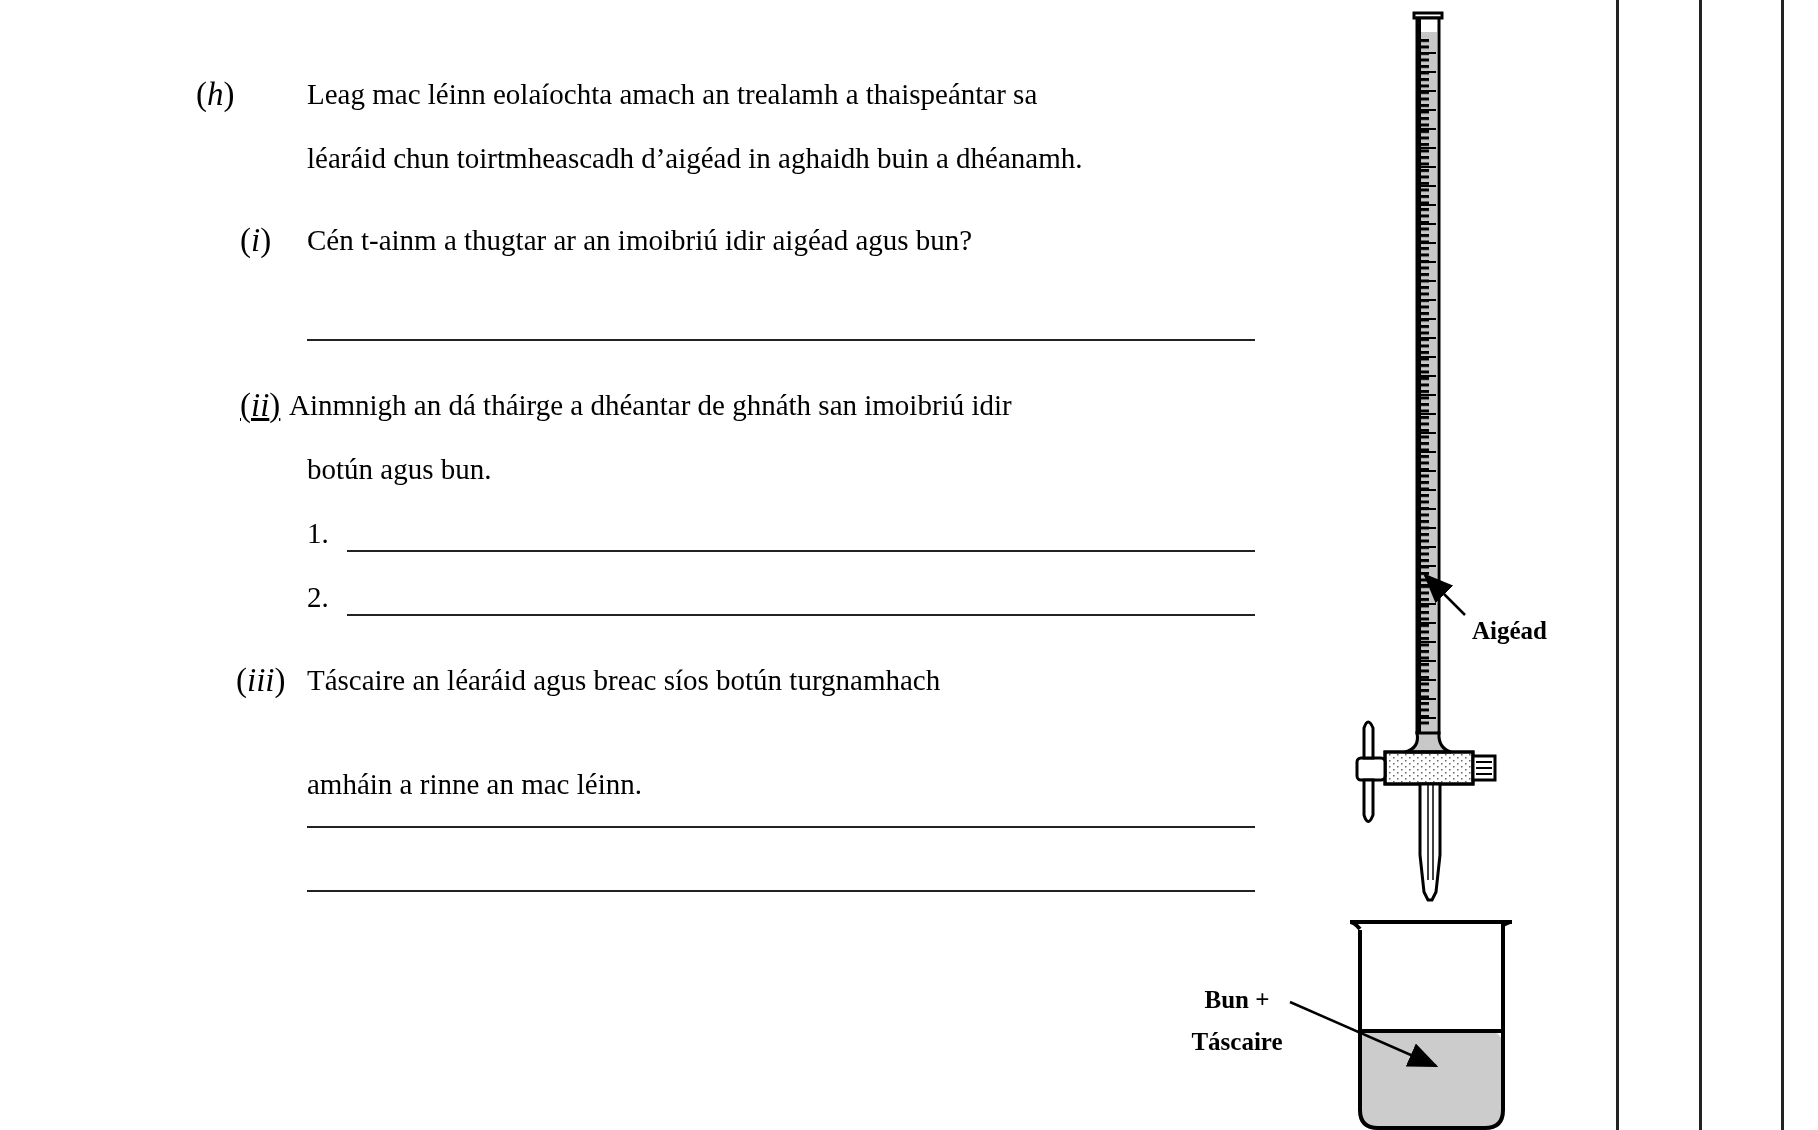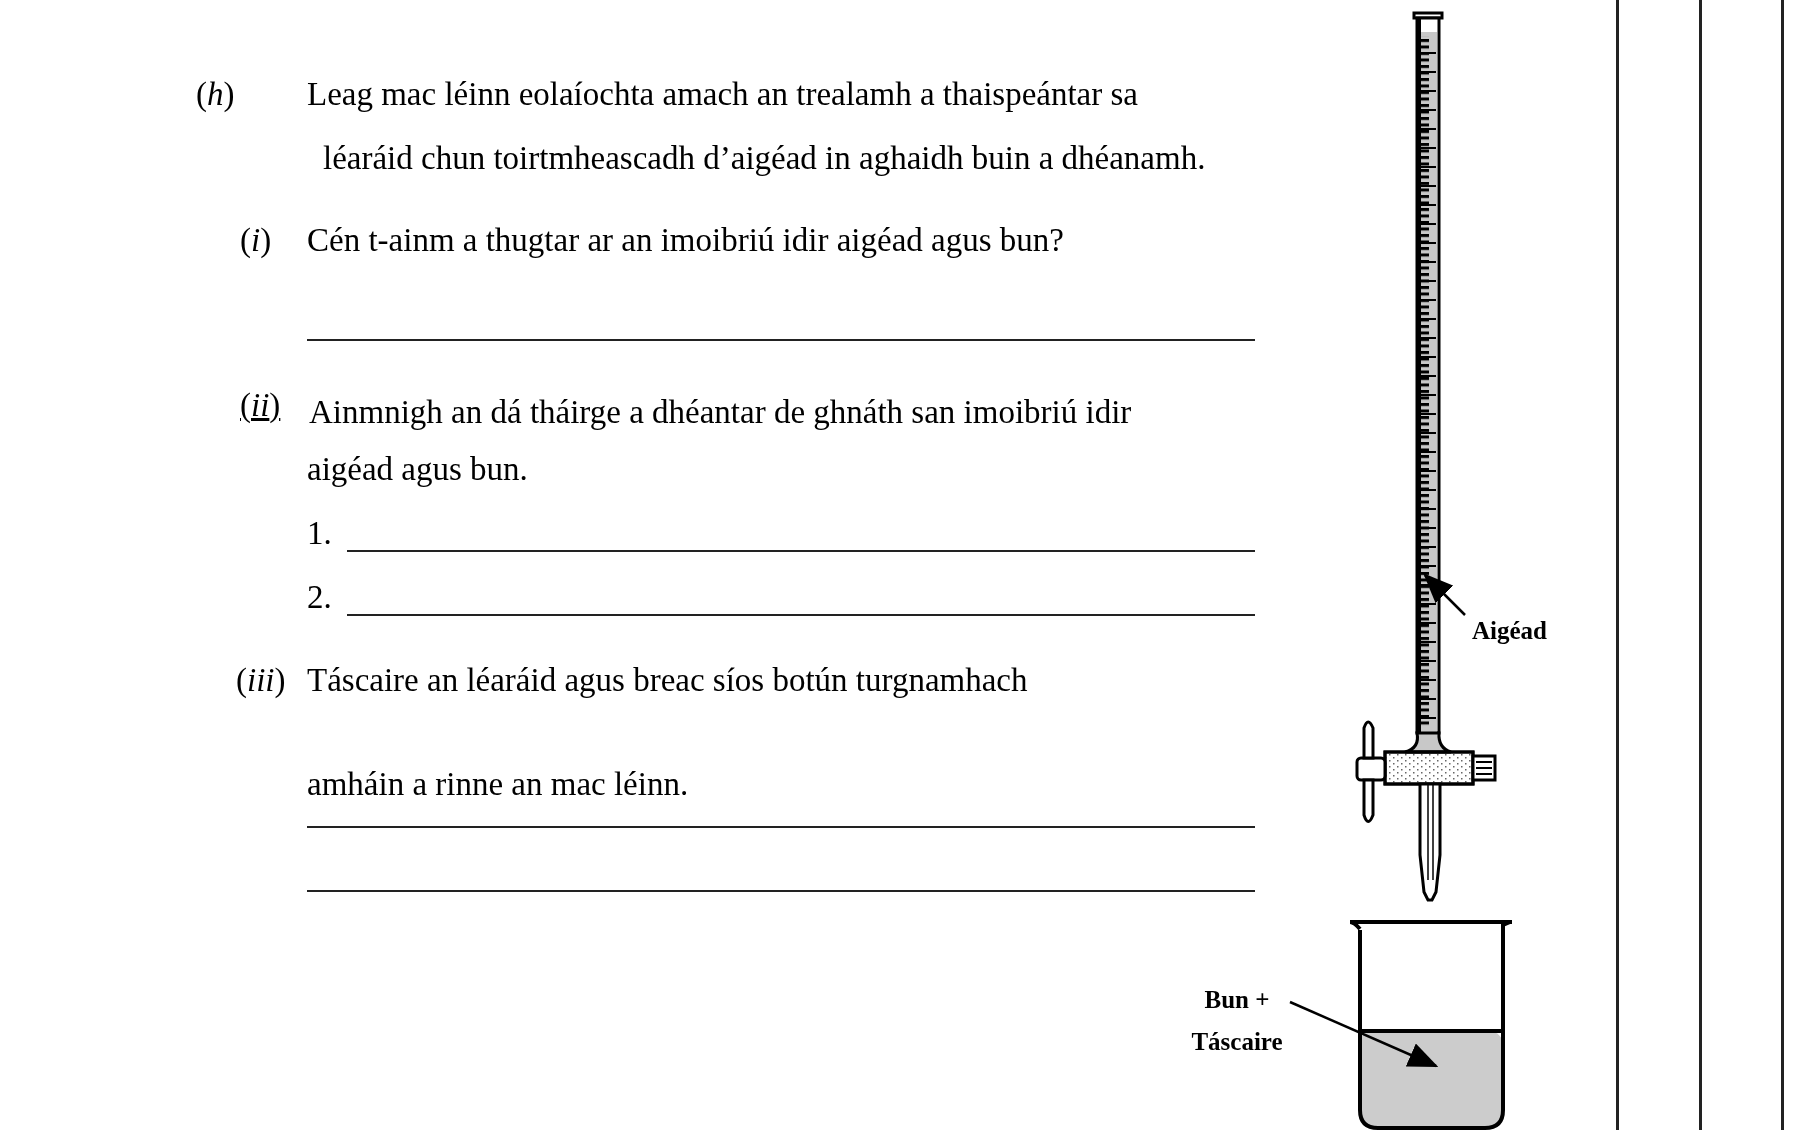--- a/index.html
+++ b/index.html
@@ -1,41 +1,41 @@
 <!DOCTYPE html>
 <html><head>
 <meta charset="utf-8">
 <style>
   html, body { margin:0; padding:0; background:#ffffff; }
   body { width:1818px; height:1130px; position:relative; overflow:hidden;
          font-family:"Liberation Serif", "DejaVu Serif", serif; color:#000; }
-  .txt { position:absolute; font-size:33px; line-height:40px; white-space:nowrap; }
+  .txt { position:absolute; font-size:29px; line-height:40px; white-space:nowrap; }
   .lbl { position:absolute; font-size:33px; line-height:40px; white-space:nowrap; }
   .lbl i { font-style:italic; }
   .ans { position:absolute; height:0; border-top:2px solid #222; }
   .vline { position:absolute; top:0; width:3px; height:1130px; background:#222; }
   .bold-lbl { position:absolute; font-weight:bold; font-size:25px; line-height:42px; white-space:nowrap; text-align:center; }
   svg { position:absolute; left:0; top:0; }
 </style>
 </head>
 <body>
 
 <div class="lbl" style="left:196px; top:74px;">
   <span>(</span><i>h</i><span>)</span>
 </div>
 <div class="txt" style="left:307px; top:74px;">Leag mac léinn eolaíochta amach an trealamh a thaispeántar sa</div>
-<div class="txt" style="left:323px; top:138px;">léaráid chun toirtmheascadh d’aigéad in aghaidh buin a dhéanamh.</div>
+<div class="txt" style="left:307px; top:138px;">léaráid chun toirtmheascadh d’aigéad in aghaidh buin a dhéanamh.</div>
 
 <div class="lbl" style="left:240px; top:220px;">(<i>i</i>)</div>
 <div class="txt" style="left:307px; top:220px;">Cén t-ainm a thugtar ar an imoibriú idir aigéad agus bun?</div>
 <div class="ans" style="left:307px; top:339px; width:948px;"></div>
 
 <div class="lbl" style="left:240px; top:385px;text-decoration:underline;">(<i>ii</i>)</div>
-<div class="txt" style="left:309px; top:385px;margin-top:7px;">Ainmnigh an dá tháirge a dhéantar de ghnáth san imoibriú idir</div>
-<div class="txt" style="left:307px; top:449px;">aigéad agus bun.</div>
+<div class="txt" style="left:289px; top:385px;">Ainmnigh an dá tháirge a dhéantar de ghnáth san imoibriú idir</div>
+<div class="txt" style="left:307px; top:449px;">botún agus bun.</div>
 <div class="txt" style="left:307px; top:513px;">1.</div>
 <div class="ans" style="left:347px; top:550px; width:908px;"></div>
 <div class="txt" style="left:307px; top:577px;">2.</div>
 <div class="ans" style="left:347px; top:614px; width:908px;"></div>
 
 <div class="lbl" style="left:236px; top:660px;">(<i>iii</i>)</div>
 <div class="txt" style="left:307px; top:660px;">Táscaire an léaráid agus breac síos botún turgnamhach</div>
 <div class="txt" style="left:307px; top:764px;">amháin a rinne an mac léinn.</div>
 <div class="ans" style="left:307px; top:826px; width:948px;"></div>
 <div class="ans" style="left:307px; top:890px; width:948px;"></div>

